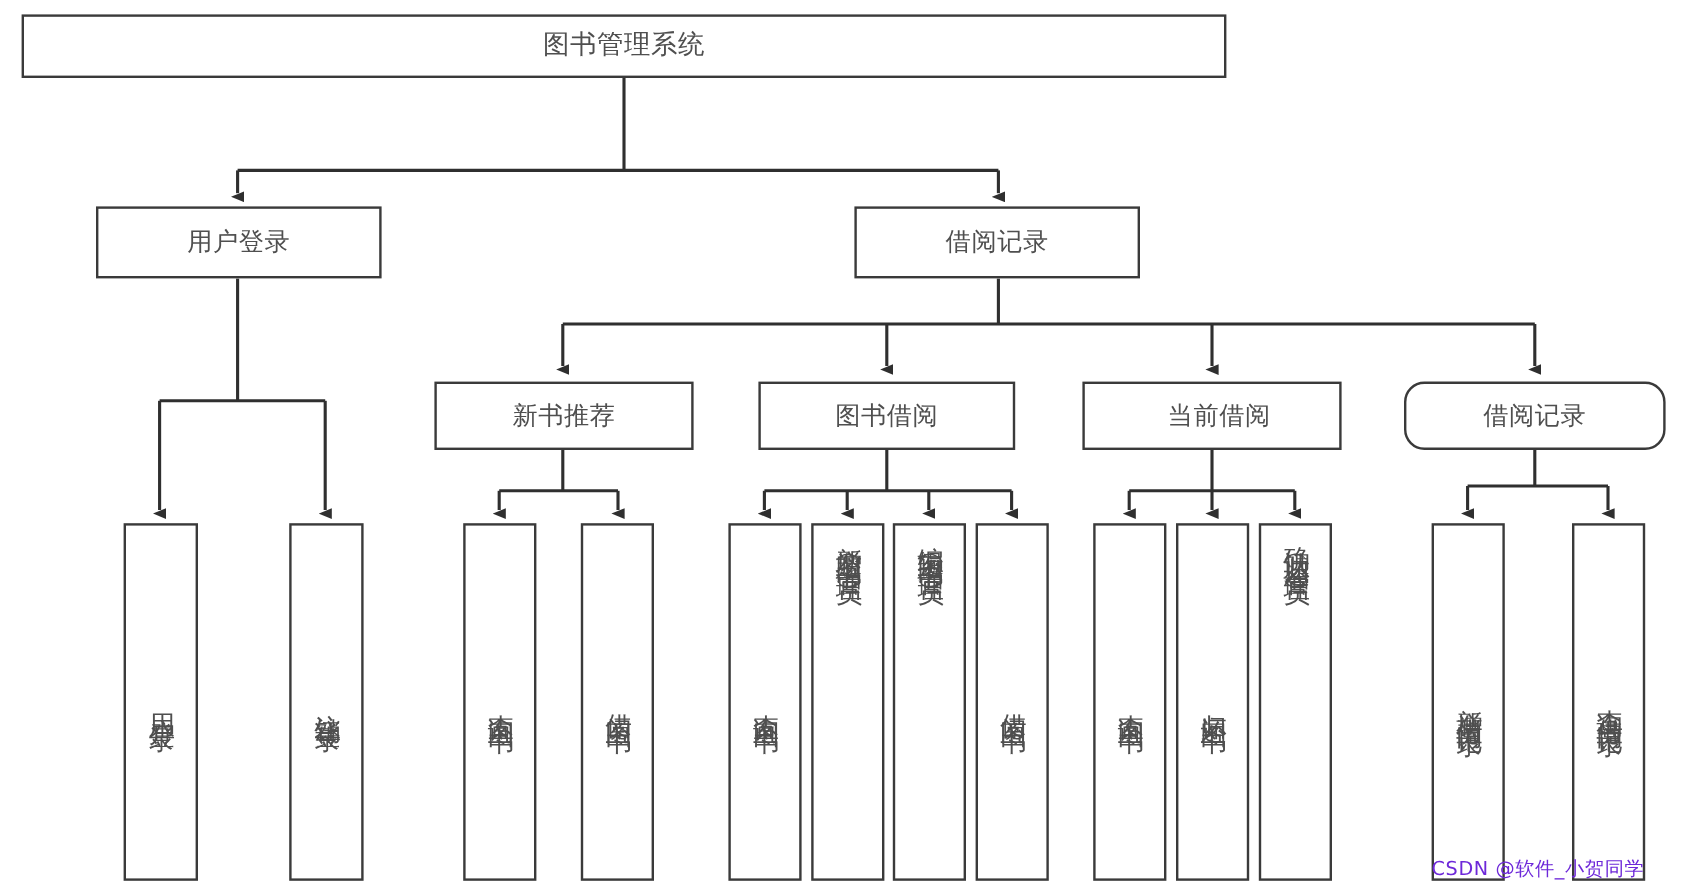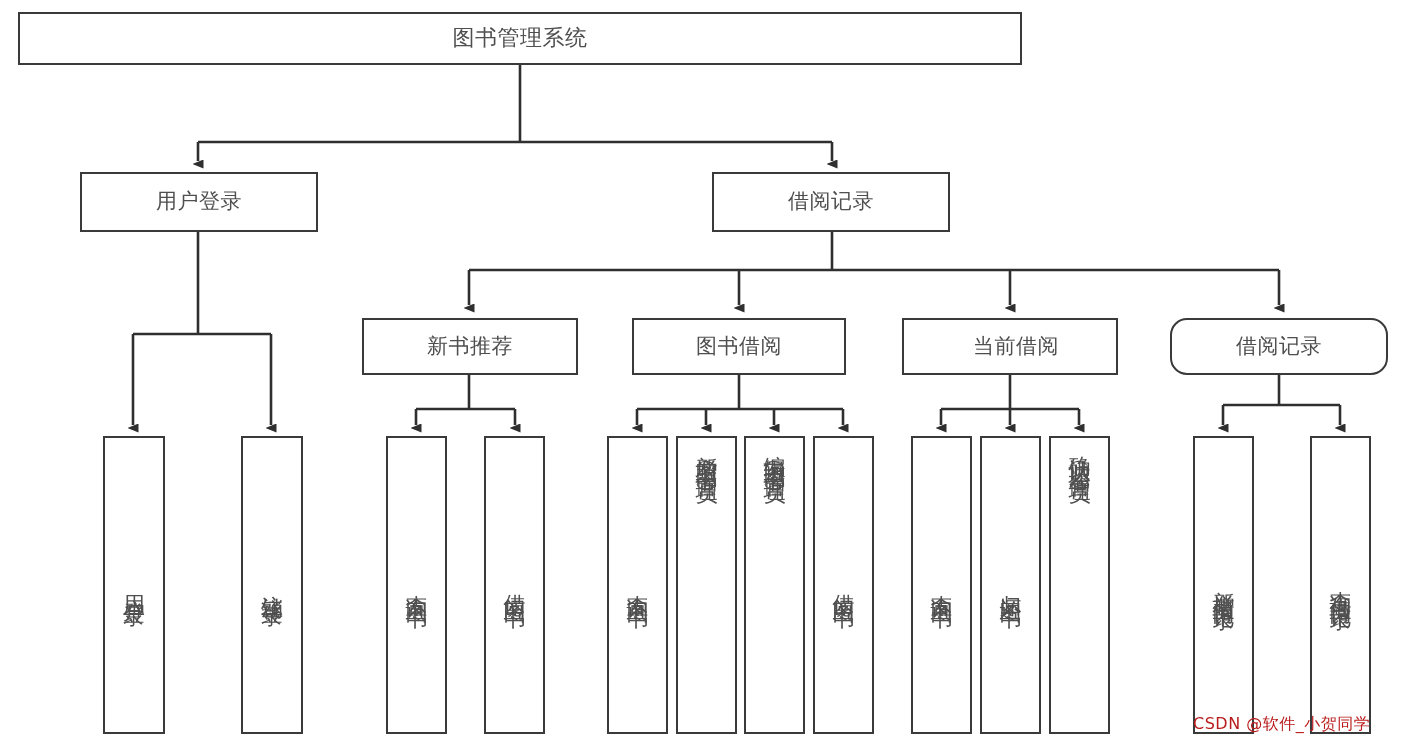--- a/index.html
+++ b/index.html
@@ -46,21 +46,21 @@
     margin:0 auto;
   }
   .node.v.mid{align-items:center;}
   .node.v.top{align-items:flex-start;}
   .node.v .lbl{padding-top:0;}
 
   .watermark{
     position:absolute;
     left:1193px;top:714px;
     font-size:16px;
-    color:#b91c1c;
+    color:#6d28d9;
     white-space:nowrap;
     letter-spacing:.5px;
     font-family:"DejaVu Sans","Liberation Sans",sans-serif;
   }
 </style>
 </head>
 <body>
 
 <div id="canvas">
 

